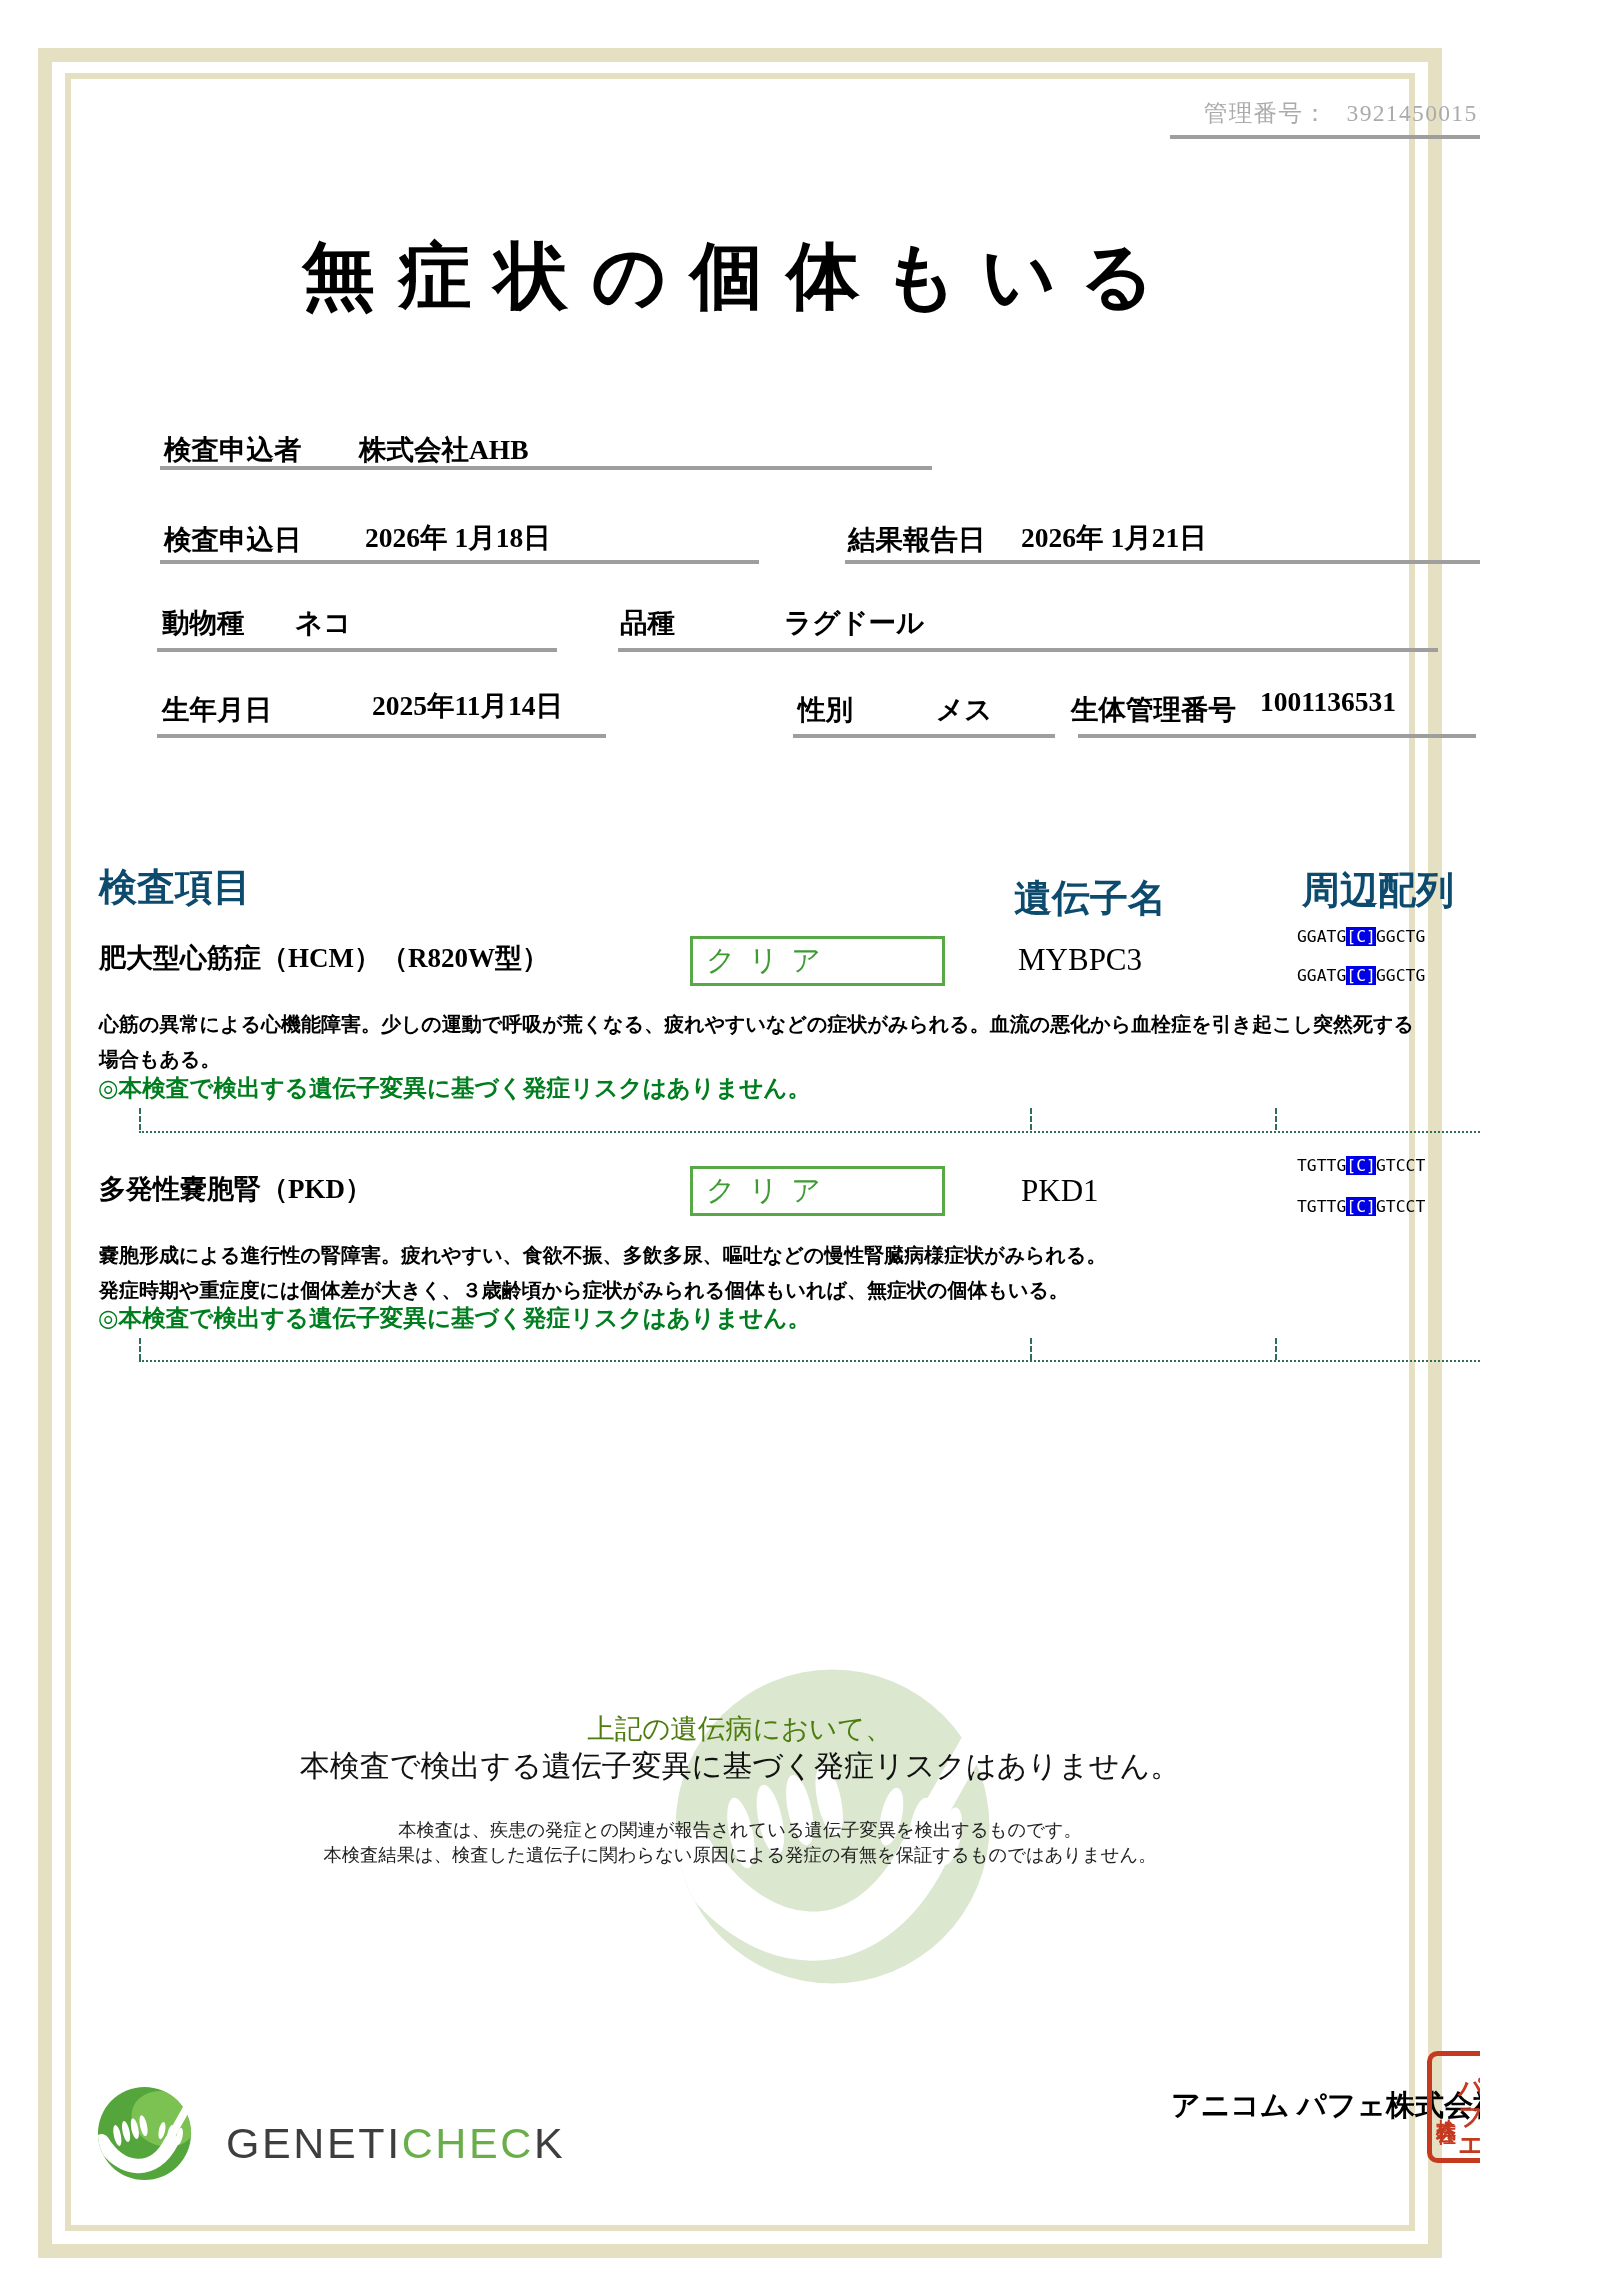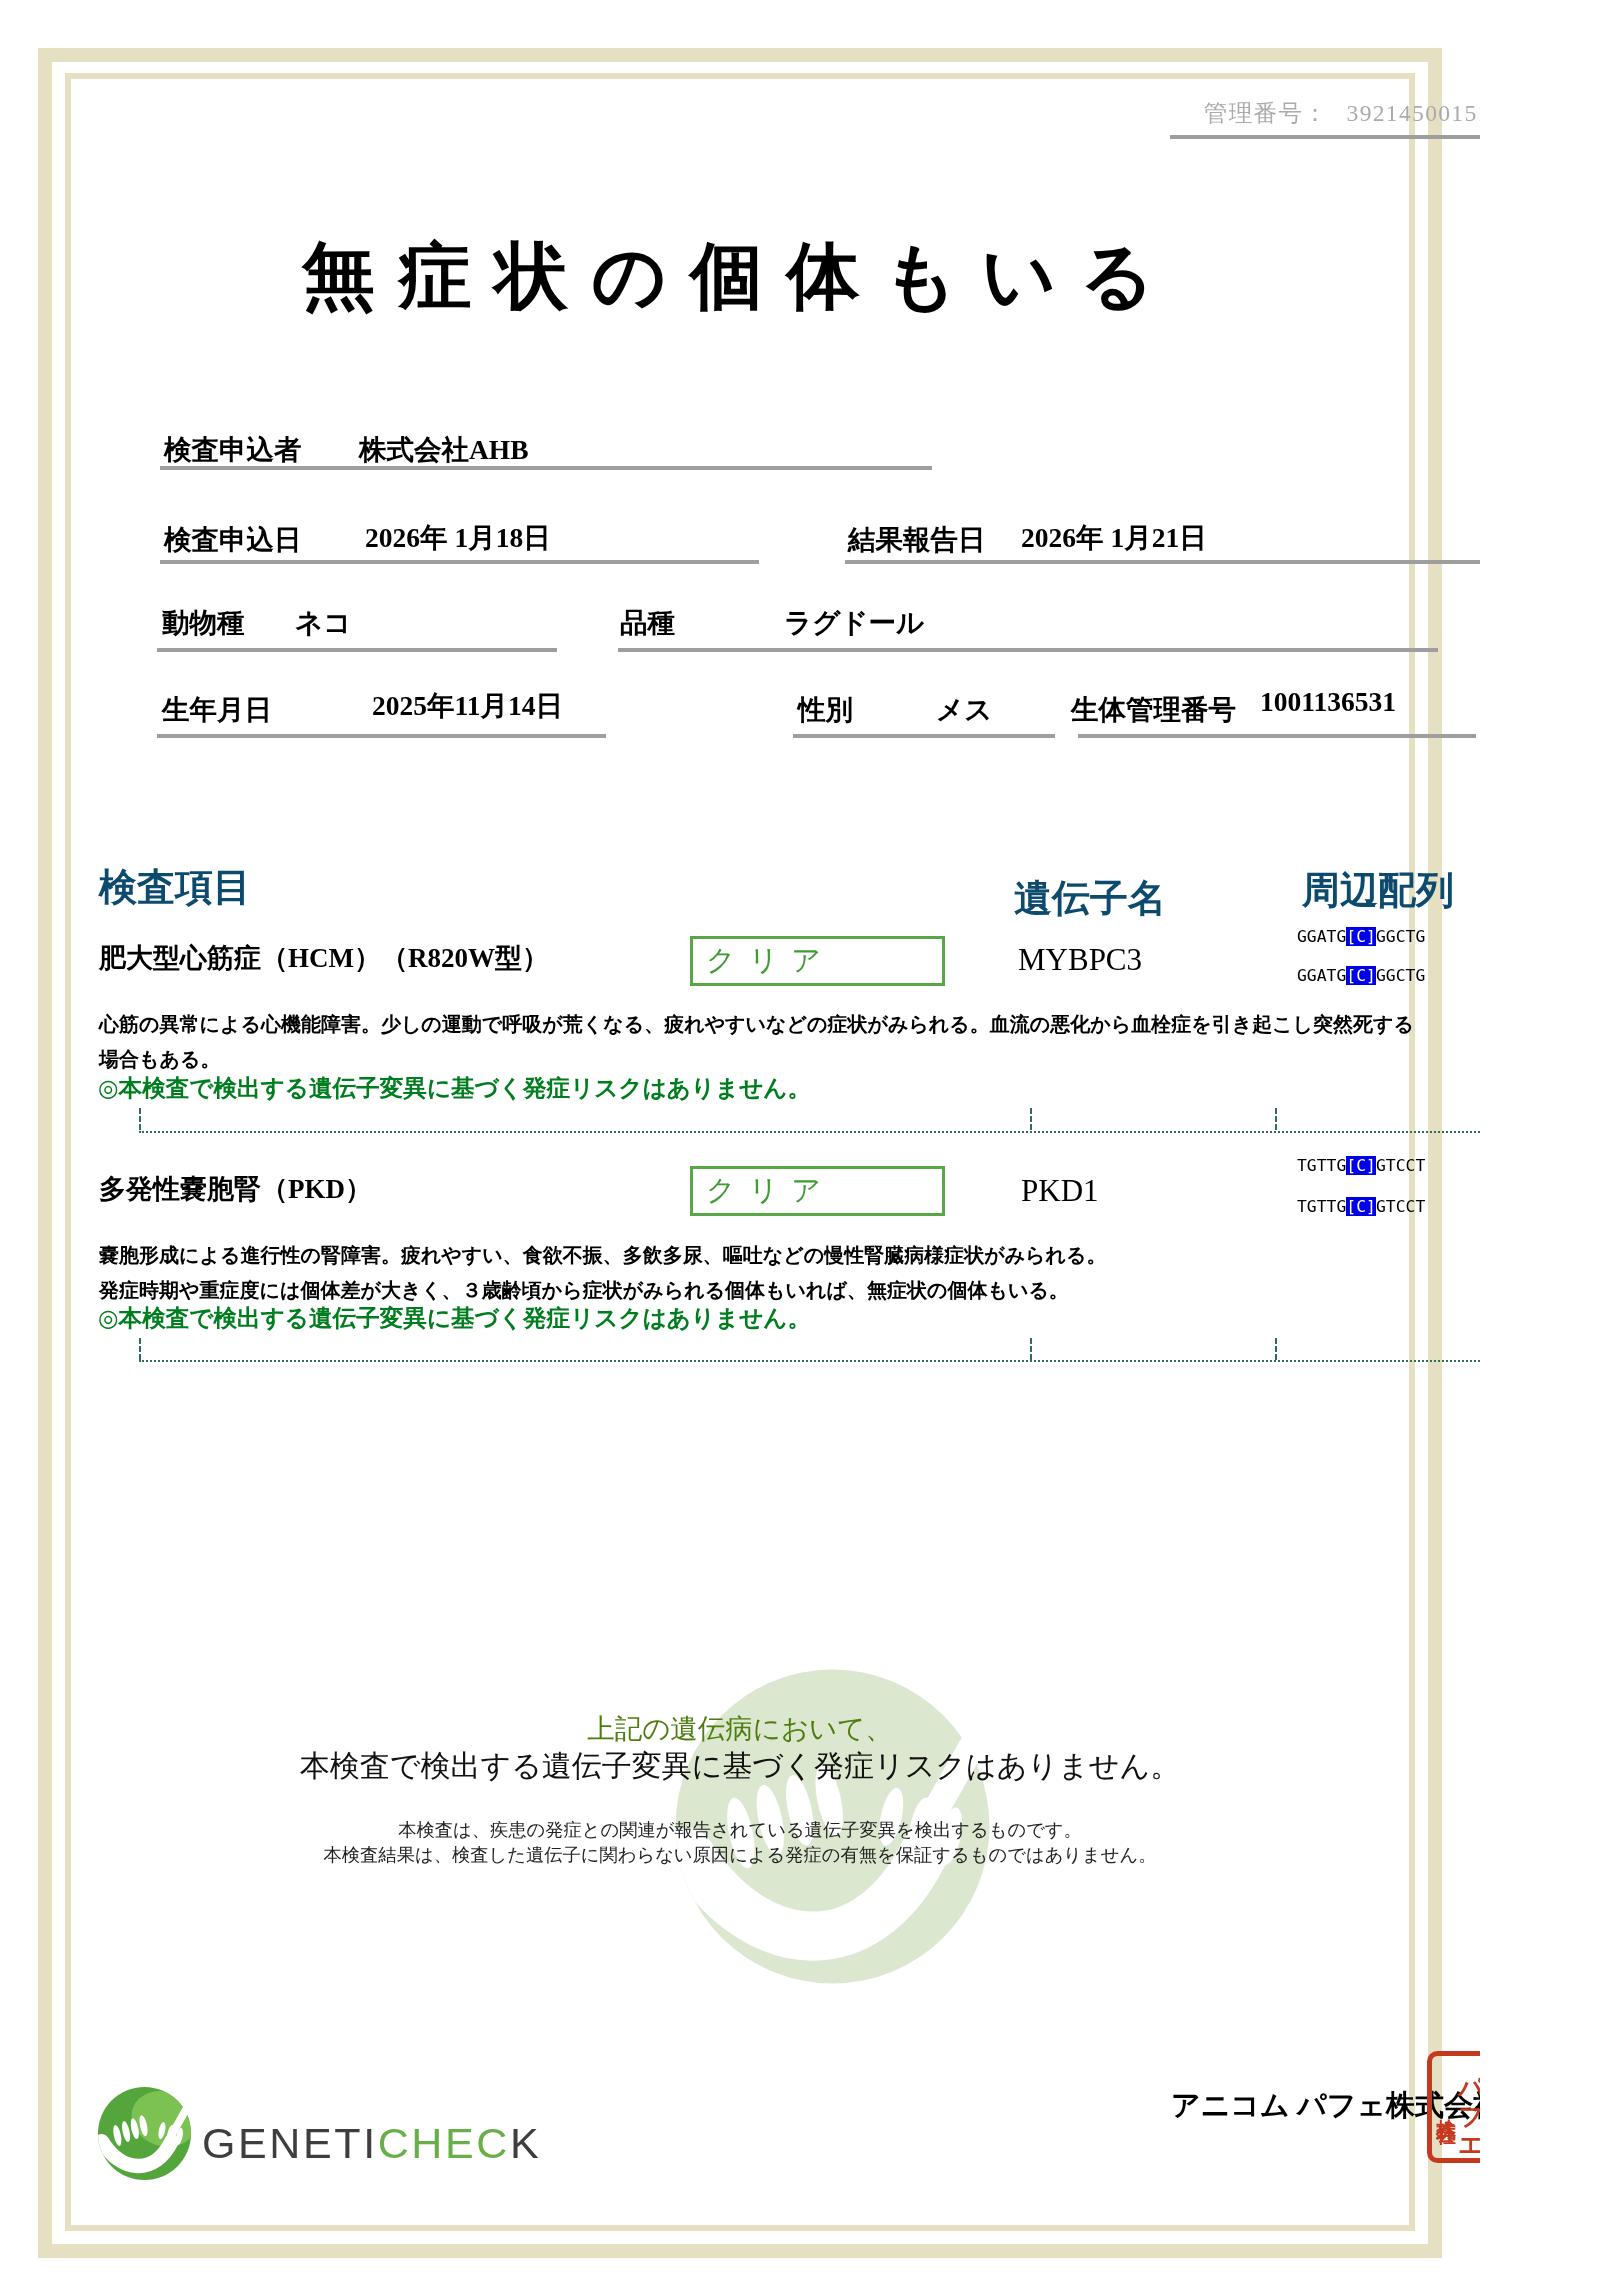--- a/index.html
+++ b/index.html
@@ -32,21 +32,21 @@
   .risk{font-size:23.6px;font-weight:bold;color:#007D1E;white-space:nowrap;}
   .sep-h{position:absolute;border-top:2.6px dotted #2F6F55;}
   .sep-v{position:absolute;border-left:2px dashed #2F6F55;height:22px;width:0;}
   
   .sans{font-family:"Liberation Sans","DejaVu Sans",sans-serif;}
   .center-line{position:absolute;left:0;right:0;text-align:center;white-space:nowrap;}
   .sum1{font-size:27.5px;color:#4d7c0f;}
   .sum2{font-size:30px;color:#111;}
   .note{font-size:18.3px;color:#222;}
   
-  .logo-text{font-family:"Liberation Sans","DejaVu Sans",sans-serif;font-size:43px;letter-spacing:2.6px;color:#3E3E3E;white-space:nowrap;}
+  .logo-text{font-family:"Liberation Sans","DejaVu Sans",sans-serif;font-size:43px;letter-spacing:2.6px;color:#3E3E3E;white-space:nowrap;margin-left:24px;}
   .logo-text .green{color:#68AF4A;}
   .company{font-size:29px;font-weight:bold;white-space:nowrap;}
   .stamp{position:absolute;left:1427px;top:2051px;width:90px;height:97px;
          border:5.2px solid #C5391F;border-radius:10.5px;
          display:flex;flex-direction:row;justify-content:space-between;align-items:center;
          padding:2.6px 3.9px;color:#C5391F;font-weight:bold;background:transparent;}
   .stamp-col{writing-mode:vertical-rl;text-orientation:upright;line-height:1.0;font-size:19.6px;letter-spacing:2px;}
   .stamp-col.mid{font-size:25px;letter-spacing:3.9px;}
 </style>
 </head>

